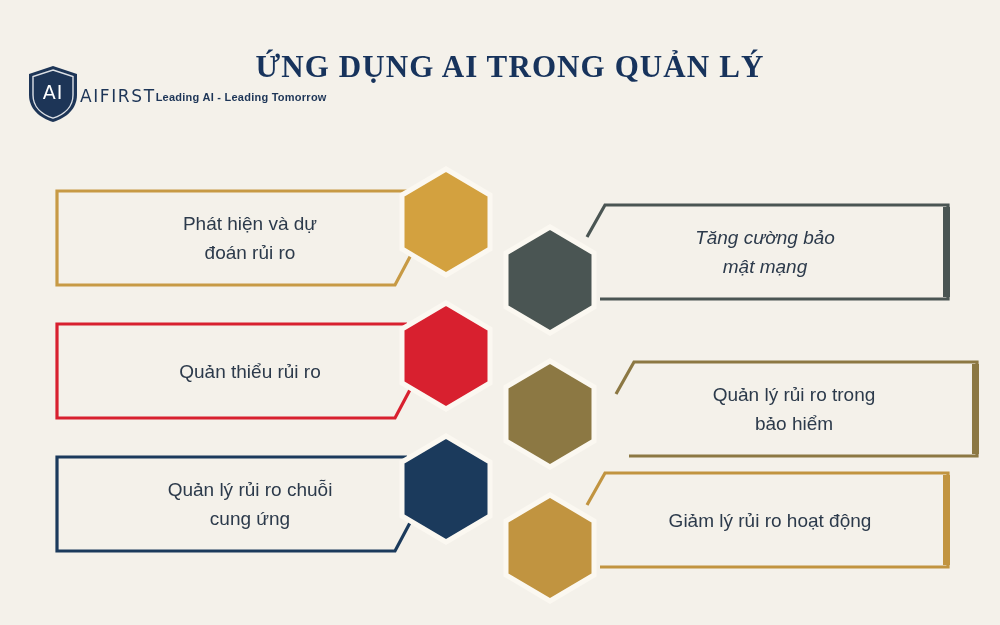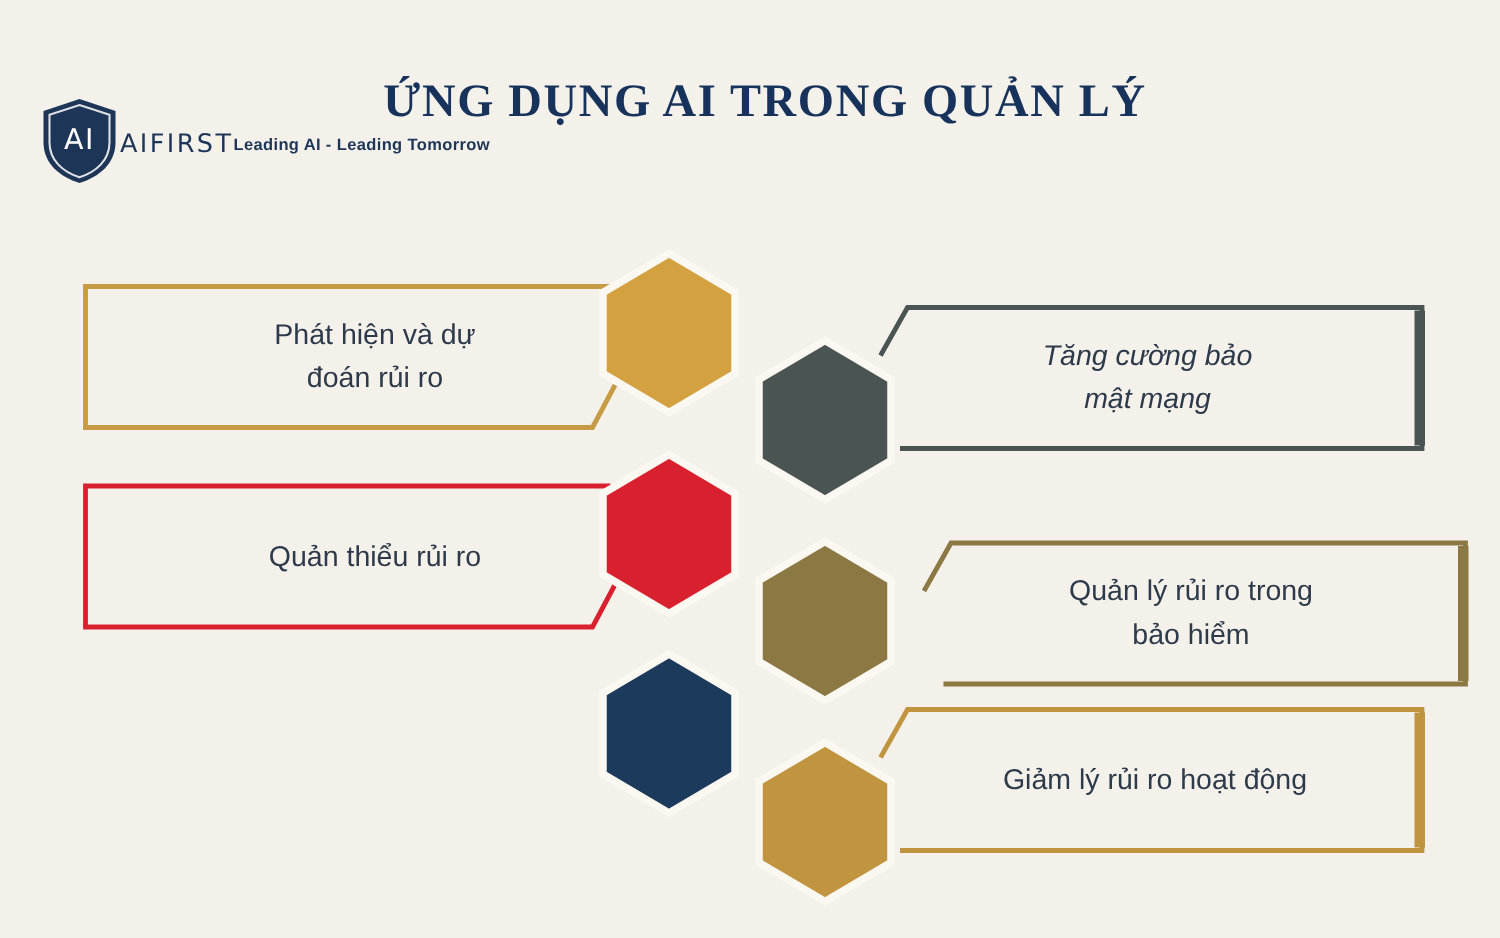--- a/index.html
+++ b/index.html
@@ -149,20 +149,29 @@
       </svg>
     </div>
     <div class="node-label" style="left:30px; top:0px; width:330px; height:98px;">Quản thiểu rủi ro</div>
   </div>
   <div class="hex" style="left:398px; top:300px; width:96px; height:112px;">
     <svg width="96" height="112" viewBox="0 0 96 112">
       <polygon points="48,3 92,29 92,83 48,109 4,83 4,29" fill="#D8202F" stroke="#FBF8F1" stroke-width="5"></polygon>
     </svg>
   </div>
 
+  <div class="node" style="left:55px; top:455px; width:395px; height:98px;">
+    <div class="frame">
+      <svg width="395" height="98" viewBox="0 0 395 98">
+        <path d="M352 2 L2 2 L2 96 L340 96 L357 64" fill="none" stroke="#1B3A5C" stroke-width="3.2" stroke-linejoin="miter" stroke-linecap="butt"></path>
+      </svg>
+    </div>
+    <div class="node-label" style="left:30px; top:0px; width:330px; height:98px;">Quản lý rủi ro chuỗi
+cung ứng</div>
+  </div>
   <div class="hex" style="left:398px; top:433px; width:96px; height:112px;">
     <svg width="96" height="112" viewBox="0 0 96 112">
       <polygon points="48,3 92,29 92,83 48,109 4,83 4,29" fill="#1B3A5C" stroke="#FBF8F1" stroke-width="5"></polygon>
     </svg>
   </div>
 
   <div class="node" style="left:545px; top:203px; width:405px; height:98px;font-style:italic;">
     <div class="frame">
       <svg width="405" height="98" viewBox="0 0 405 98">
         <path d="M55 96 L403 96 L403 2 L60 2 L42 34" fill="none" stroke="#4A5553" stroke-width="3.2" stroke-linejoin="miter" stroke-linecap="butt"></path>

